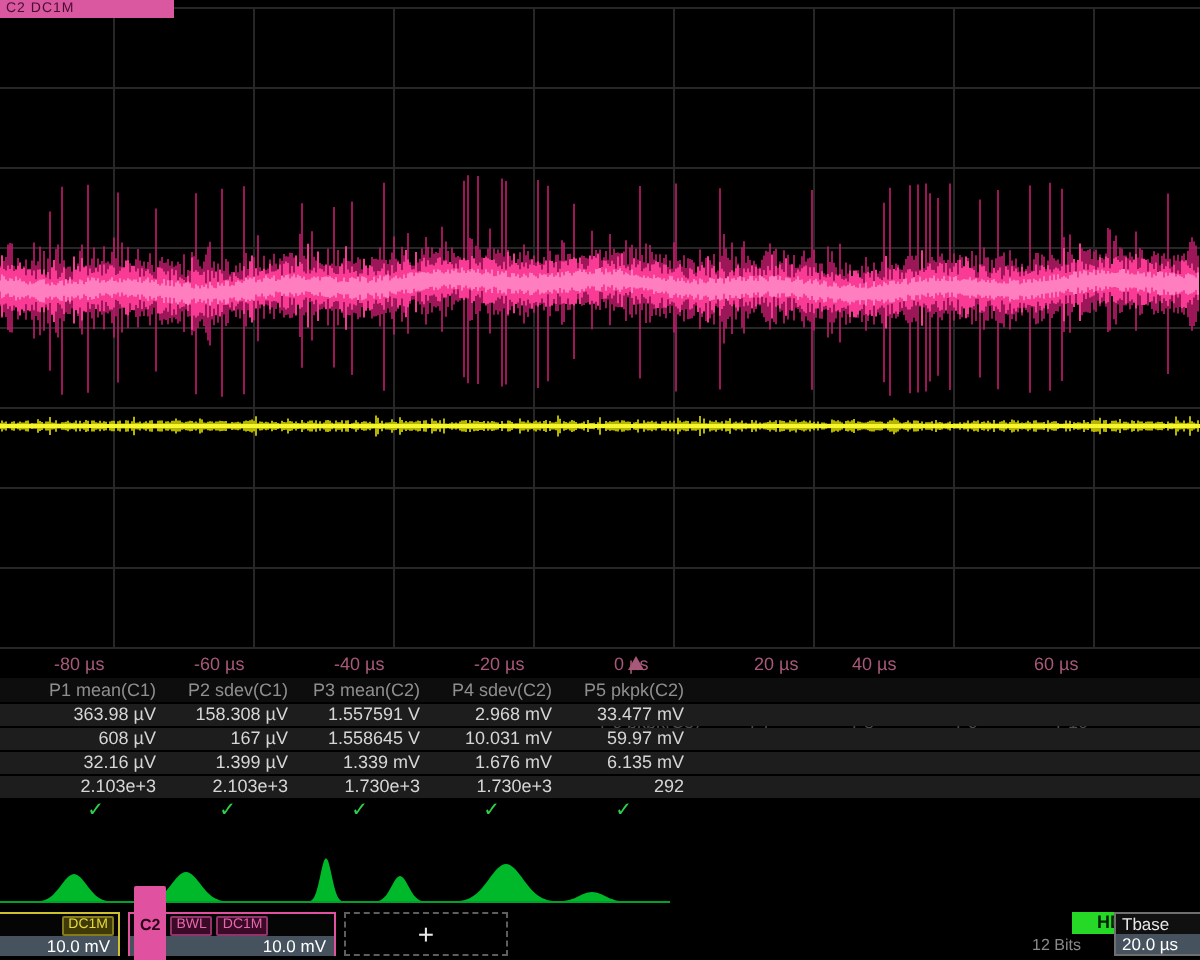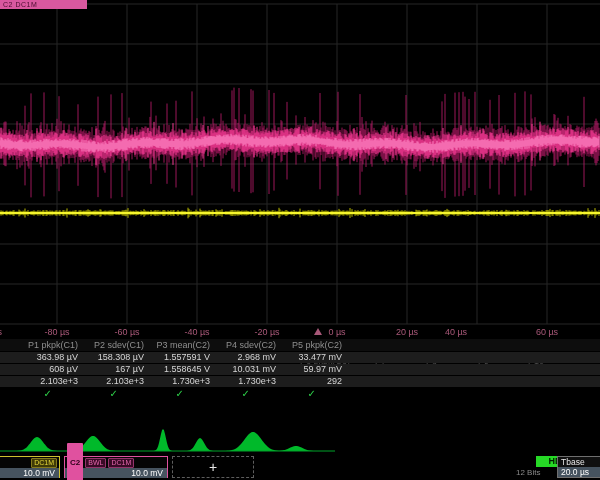--- a/index.html
+++ b/index.html
@@ -5,21 +5,21 @@
   html,body{margin:0;padding:0;background:#000;}
   .screen{position:relative;width:600px;height:480px;background:#000;overflow:hidden;
           font-family:"Liberation Sans",sans-serif;color:#ddd;}
   
   .plot{position:absolute;left:0;top:0;width:600px;height:326px;}
   .desc-badge{position:absolute;left:0;top:0;height:9px;width:84px;background:#d9589f;
               color:#4a0c30;font-size:7px;line-height:9px;padding-left:3px;overflow:hidden;
               letter-spacing:0.5px;}
   
   .axis-row{position:absolute;left:0;top:326px;width:600px;height:13px;}
-  .tick{position:absolute;top:1px;width:60px;text-align:center;font-size:9px;color:#a85878;}
+  .tick{position:absolute;top:1px;width:60px;font-size:9px;color:#a85878;}
   .trig-marker{position:absolute;top:2px;width:0;height:0;
                border-left:4px solid transparent;border-right:4px solid transparent;
                border-bottom:7px solid #a85878;}
   
   .mtable{position:absolute;left:0;top:339px;width:600px;}
   .mrow{position:relative;display:flex;width:600px;height:11px;margin-bottom:1px;
         padding-left:12px;box-sizing:border-box;}
   .mrow.hdr{height:12px;background:#0d0d0d;}
   .mrow.val{background:#1d1d1d;}
   .mrow.stat{background:transparent;height:12px;}
@@ -79,21 +79,21 @@
     <span class="tick" style="left:237px">-20 µs</span>
     <span class="tick" style="left:307px">0 µs</span>
     <span class="tick" style="left:377px">20 µs</span>
     <span class="tick" style="left:426px">40 µs</span>
     <span class="tick" style="left:517px">60 µs</span>
     <div class="trig-marker" style="left:314px"></div>
   </div>
 
   <div class="mtable">
     <div class="mrow hdr">
-      <span class="mcell">P1 pkpk(C1)</span>
+      <span class="mcell">P1 mean(C1)</span>
       <span class="mcell">P2 sdev(C1)</span>
       <span class="mcell">P3 mean(C2)</span>
       <span class="mcell">P4 sdev(C2)</span>
       <span class="mcell">P5 pkpk(C2)</span>
       <span class="dimhdr" style="left:300px">P6 pkpk(C3)</span>
       <span class="dimhdr" style="left:375px">P7</span>
       <span class="dimhdr" style="left:426px">P8</span>
       <span class="dimhdr" style="left:478px">P9</span>
       <span class="dimhdr" style="left:528px">P10</span>
     </div>
@@ -103,20 +103,27 @@
       <span class="mcell">1.557591 V</span>
       <span class="mcell">2.968 mV</span>
       <span class="mcell">33.477 mV</span>
     </div>
     <div class="mrow val">
       <span class="mcell">608 µV</span>
       <span class="mcell">167 µV</span>
       <span class="mcell">1.558645 V</span>
       <span class="mcell">10.031 mV</span>
       <span class="mcell">59.97 mV</span>
+    </div>
+    <div class="mrow val">
+      <span class="mcell">32.16 µV</span>
+      <span class="mcell">1.399 µV</span>
+      <span class="mcell">1.339 mV</span>
+      <span class="mcell">1.676 mV</span>
+      <span class="mcell">6.135 mV</span>
     </div>
     <div class="mrow val">
       <span class="mcell">2.103e+3</span>
       <span class="mcell">2.103e+3</span>
       <span class="mcell">1.730e+3</span>
       <span class="mcell">1.730e+3</span>
       <span class="mcell">292</span>
     </div>
     <div class="mrow stat">
       <span class="check">✓</span>

